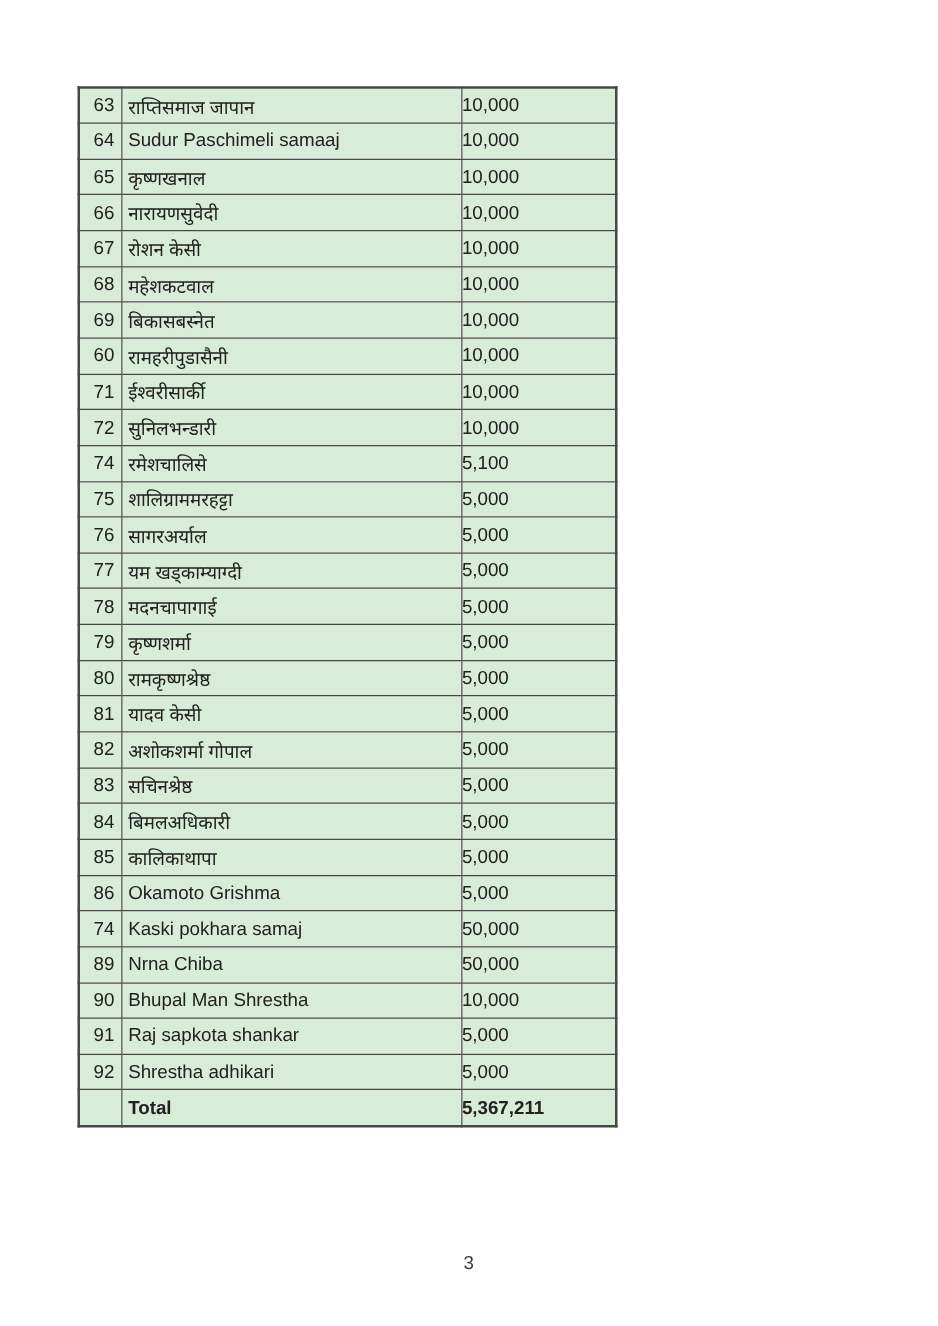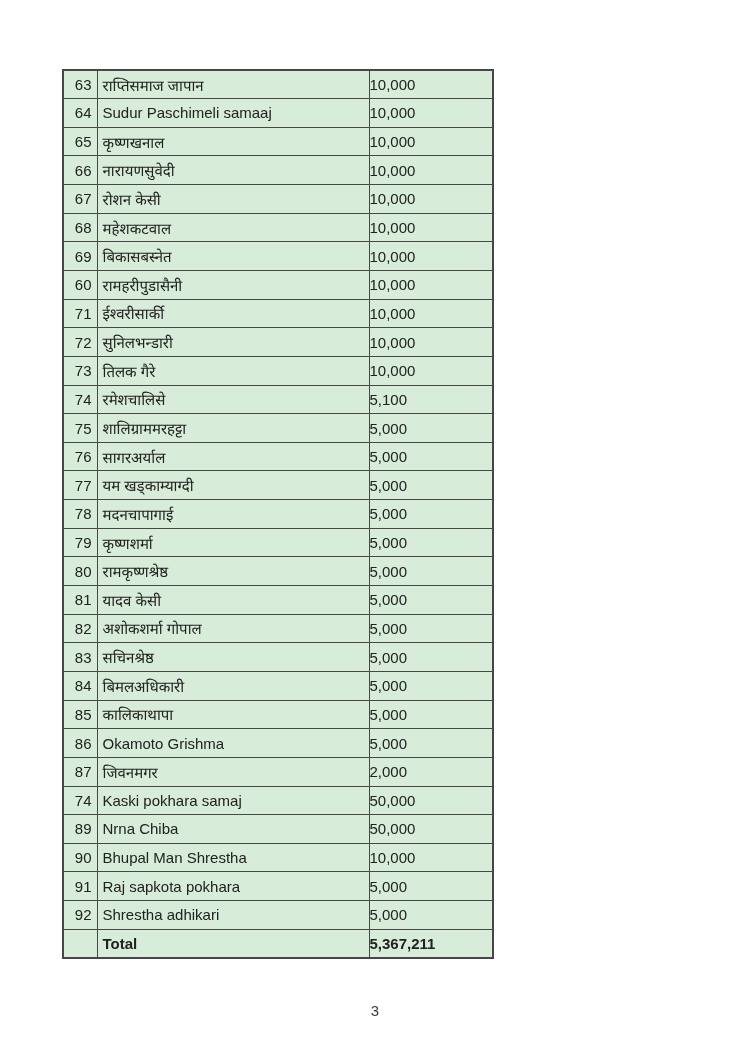--- a/index.html
+++ b/index.html
@@ -106,25 +106,20 @@
     <td class="cell-name">ईश्वरीसार्की</td>
     <td class="cell-amount">10,000</td>
   </tr>
 
   <tr>
     <td class="cell-no">72</td>
     <td class="cell-name">सुनिलभन्डारी</td>
     <td class="cell-amount">10,000</td>
   </tr>
 
-  <tr>
-    <td class="cell-no">73</td>
-    <td class="cell-name">तिलक गैरे</td>
-    <td class="cell-amount">10,000</td>
-  </tr>
 
   <tr>
     <td class="cell-no">74</td>
     <td class="cell-name">रमेशचालिसे</td>
     <td class="cell-amount">5,100</td>
   </tr>
 
   <tr>
     <td class="cell-no">75</td>
     <td class="cell-name">शालिग्राममरहट्टा</td>
@@ -190,25 +185,20 @@
     <td class="cell-name">कालिकाथापा</td>
     <td class="cell-amount">5,000</td>
   </tr>
 
   <tr>
     <td class="cell-no">86</td>
     <td class="cell-name">Okamoto Grishma</td>
     <td class="cell-amount">5,000</td>
   </tr>
 
-  <tr>
-    <td class="cell-no">87</td>
-    <td class="cell-name">जिवनमगर</td>
-    <td class="cell-amount">2,000</td>
-  </tr>
 
   <tr>
     <td class="cell-no">74</td>
     <td class="cell-name">Kaski pokhara samaj</td>
     <td class="cell-amount">50,000</td>
   </tr>
 
   <tr>
     <td class="cell-no">89</td>
     <td class="cell-name">Nrna Chiba</td>
@@ -216,21 +206,21 @@
   </tr>
 
   <tr>
     <td class="cell-no">90</td>
     <td class="cell-name">Bhupal Man Shrestha</td>
     <td class="cell-amount">10,000</td>
   </tr>
 
   <tr>
     <td class="cell-no">91</td>
-    <td class="cell-name">Raj sapkota pokhara</td>
+    <td class="cell-name">Raj sapkota shankar</td>
     <td class="cell-amount">5,000</td>
   </tr>
 
   <tr>
     <td class="cell-no">92</td>
     <td class="cell-name">Shrestha adhikari</td>
     <td class="cell-amount">5,000</td>
   </tr>
 </tbody>
   <tfoot>

